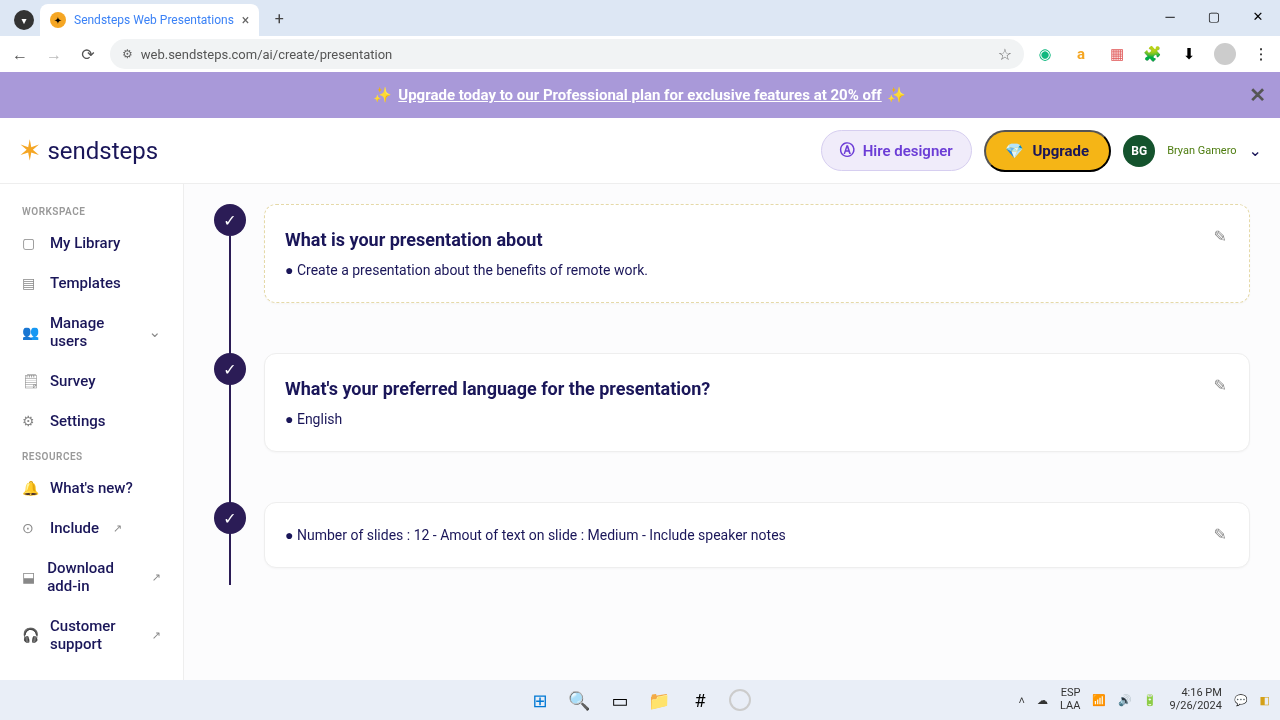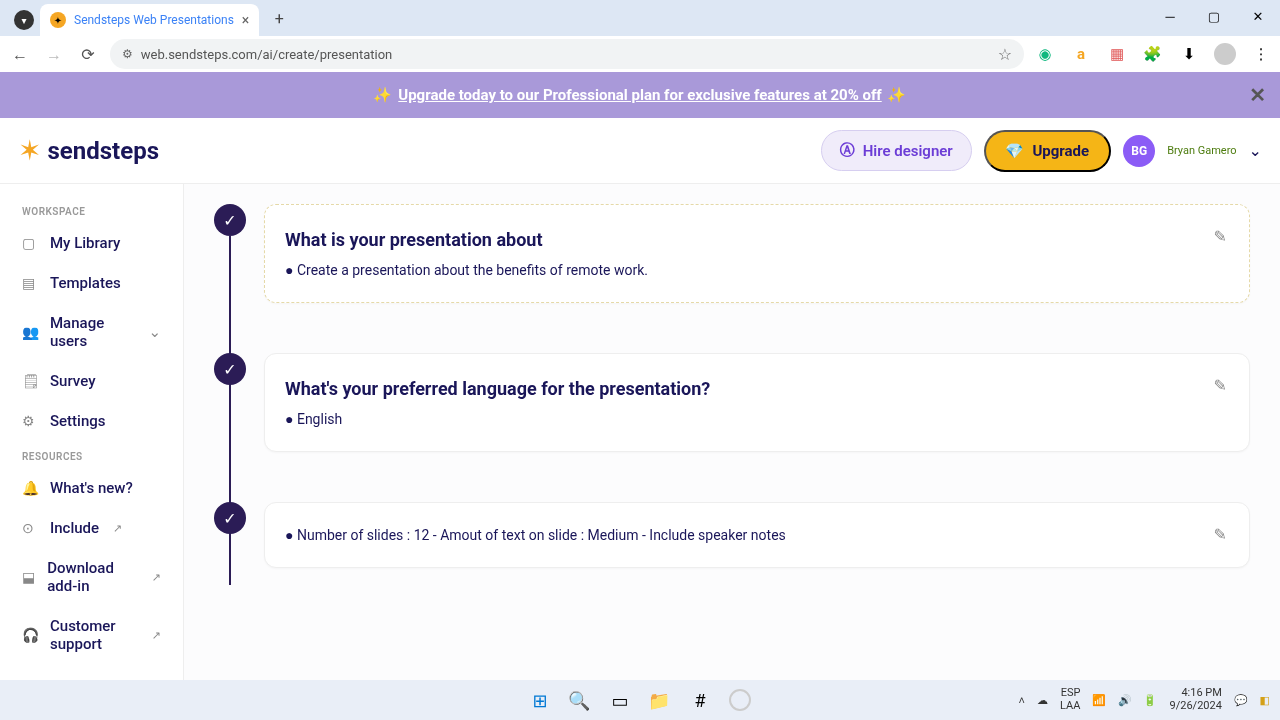--- a/index.html
+++ b/index.html
@@ -25,25 +25,25 @@
 .addr-icon{width:22px;height:22px;display:flex;align-items:center;justify-content:center;font-size:15px}
 
 .page{position:absolute;top:72px;left:0;right:0;bottom:40px;background:#fff;overflow:hidden}
 .promo{background:#a999d9;height:46px;display:flex;align-items:center;justify-content:center;position:relative;color:#2b1c56;font-weight:700;font-size:15px}
 .promo .text{color:#fff;text-decoration:underline;margin:0 6px}
 .promo-close{position:absolute;right:14px;font-size:20px;color:#555}
 
 .header{height:66px;display:flex;align-items:center;padding:0 18px;gap:12px;border-bottom:1px solid #eee}
 .logo{display:flex;align-items:center;gap:6px}
 .logo-icon{color:#f5a623;font-size:28px}
-.logo-text{font-size:24px;font-weight:700;color:#1a1659}
+.logo-text{font-size:24px;font-weight:400;color:#1a1659}
 .header-spacer{flex:1}
 .hire-btn{border:1px solid #d6cef0;background:#f0ecfa;color:#6c3dd6;border-radius:24px;padding:10px 18px;font-size:15px;font-weight:600;display:flex;align-items:center;gap:8px}
 .upgrade-btn{background:#f5b516;color:#1a1659;border-radius:24px;padding:10px 20px;font-size:15px;font-weight:700;display:flex;align-items:center;gap:8px}
-.avatar{background:#8b5cf6;color:#fff;width:32px;height:32px;border-radius:50%;display:flex;align-items:center;justify-content:center;font-size:12px;font-weight:700}
+.avatar{background:#14532d;color:#fff;width:32px;height:32px;border-radius:50%;display:flex;align-items:center;justify-content:center;font-size:12px;font-weight:700}
 .user-name{font-size:11px;color:#4d7c0f;font-weight:400}
 .user-caret{color:#1a1659}
 
 .content{display:flex;height:calc(100% - 112px)}
 .sidebar{width:184px;padding:16px 8px;border-right:1px solid #eee}
 .sb-label{font-size:10px;letter-spacing:0.5px;color:#999;padding:6px 14px;font-weight:600}
 .sb-item{display:flex;align-items:center;gap:12px;padding:11px 14px;font-size:15px;color:#1a1659;cursor:pointer;border-radius:6px;font-weight:500}
 .sb-icon{width:16px;color:#888;font-size:14px}
 .sb-ext{font-size:11px;color:#888;margin-left:2px}
 

